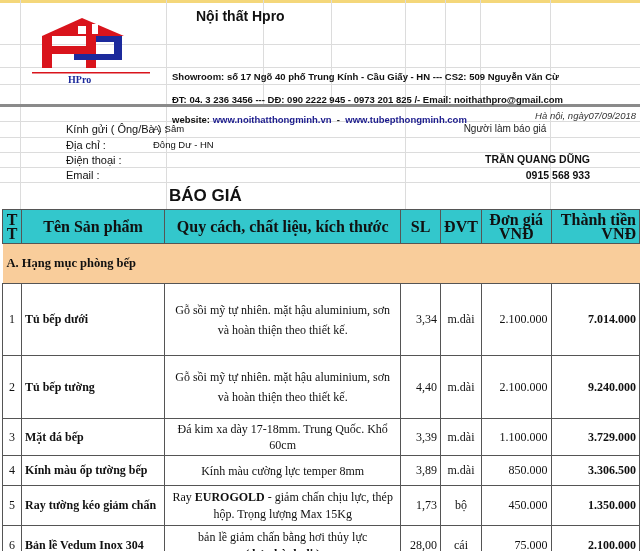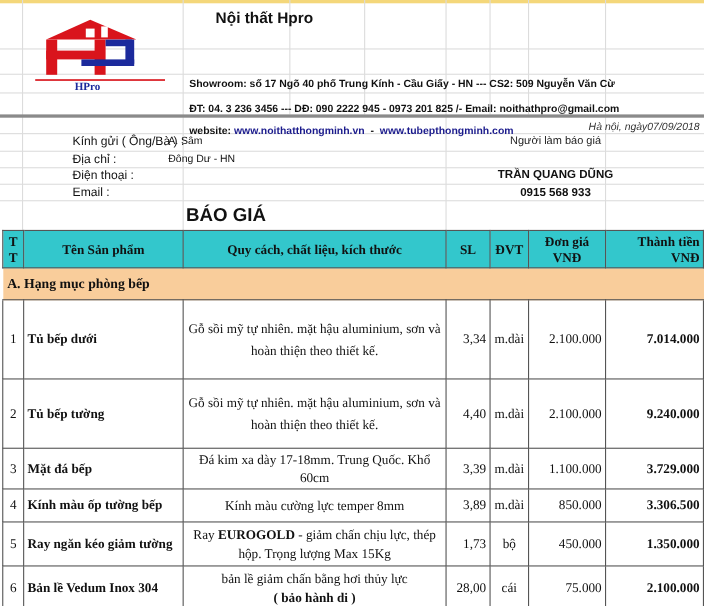--- a/index.html
+++ b/index.html
@@ -10,25 +10,25 @@
   .gridh { position:absolute; left:0; height:1px; background:#dcdcdc; }
   .sep { position:absolute; left:0; top:104px; width:640px; height:3px; background:#8a8a8a; }
   .logo { left:20px; top:8px; width:140px; height:75px; }
   .company { left:172px; top:8px; font-size:14px; font-weight:bold; color:#111;margin-left:24px; }
   .hline { left:172px; font-size:9.5px; font-weight:bold; color:#111; white-space:nowrap;margin-top:44px; }
   .link { color:#1a1a8c; }
   .date { right:4px; top:110px; font-size:9.5px; font-style:italic; color:#333; }
   .lbl { left:66px; font-size:11px; font-weight:normal; color:#111; white-space:nowrap; }
   .val { left:153px; font-size:9.5px; font-weight:normal; color:#111; white-space:nowrap; }
   .prep { left:420px; width:170px; text-align:center; font-size:10px; color:#222; }
-  .prepb { left:420px; width:170px; text-align:center; font-size:10.5px; font-weight:bold; color:#111; }
+  .prepb { left:420px; width:170px; text-align:right; font-size:10.5px; font-weight:bold; color:#111; }
   .title { left:169px; top:186px; font-size:17px; font-weight:bold; color:#111; }
   table.q { position:absolute; left:2px; top:209px; border-collapse:collapse; font-family:"Liberation Serif", serif; }
   table.q td, table.q th { border:1px solid #555; padding:0 3px; font-size:12px; color:#111; }
-  table.q th { background:#33c7cc; font-weight:bold; font-size:12px; line-height:14px;margin-top:48px; }
+  table.q th { background:#33c7cc; font-weight:bold; font-size:16px; line-height:14px;margin-top:48px; }
   table.q tr.section td { background:#f9cd9b; font-weight:bold; font-size:12.5px; text-align:left; padding-left:4px; border-left:none; border-right:none; }
   .c-tt { width:12px; text-align:center; }
   .c-name { width:138px; font-weight:bold; text-align:left; font-size:12.5px; }
   .c-spec { width:232px; text-align:center; line-height:20px; }
   .c-sl { width:33px; text-align:right; }
   .c-dvt { width:28px; text-align:center; }
   .c-price { width:63px; text-align:right; }
   .c-total { width:82px; text-align:right; font-weight:bold; }
   th.c-total { }
   th.c-tt { padding:0; }
@@ -101,21 +101,21 @@
       <th class="c-tt">T T</th>
       <th class="c-name" style="text-align:center">Tên Sản phẩm</th>
       <th class="c-spec">Quy cách, chất liệu, kích thước</th>
       <th class="c-sl" style="text-align:center">SL</th>
       <th class="c-dvt">ĐVT</th>
       <th class="c-price" style="text-align:center">Đơn giá VNĐ</th>
       <th class="c-total">Thành tiền VNĐ</th>
     </tr>
   </thead>
   <tbody>
-    <tr class="section" style="height:29px">
+    <tr class="section" style="height:40px">
       <td colspan="7">A.  Hạng mục phòng bếp</td>
     </tr>
     <tr style="height:72px">
       <td class="c-tt">1</td>
       <td class="c-name">Tủ bếp dưới</td>
       <td class="c-spec">Gỗ sồi mỹ tự nhiên. mặt hậu aluminium, sơn và hoàn thiện theo thiết kế.</td>
       <td class="c-sl">3,34</td>
       <td class="c-dvt">m.dài</td>
       <td class="c-price">2.100.000</td>
       <td class="c-total">7.014.000</td>
@@ -142,21 +142,21 @@
       <td class="c-tt">4</td>
       <td class="c-name">Kính màu ốp tường bếp</td>
       <td class="c-spec">Kính màu cường lực temper 8mm</td>
       <td class="c-sl">3,89</td>
       <td class="c-dvt">m.dài</td>
       <td class="c-price">850.000</td>
       <td class="c-total">3.306.500</td>
     </tr>
     <tr style="height:40px">
       <td class="c-tt">5</td>
-      <td class="c-name">Ray ngăn kéo giảm tường</td>
+      <td class="c-name">Ray tường kéo giảm chấn</td>
       <td class="c-spec" style="line-height:17px"><span>Ray </span><b>EUROGOLD</b><span> - giảm chấn chịu lực, thép hộp. Trọng lượng Max 15Kg</span></td>
       <td class="c-sl">1,73</td>
       <td class="c-dvt">bộ</td>
       <td class="c-price">450.000</td>
       <td class="c-total">1.350.000</td>
     </tr>
     <tr style="height:40px">
       <td class="c-tt">6</td>
       <td class="c-name">Bản lề Vedum Inox 304</td>
       <td class="c-spec" style="line-height:17px"><span>bản lề giảm chấn bằng hơi thủy lực</span><br><b>( bảo hành di )</b></td>

